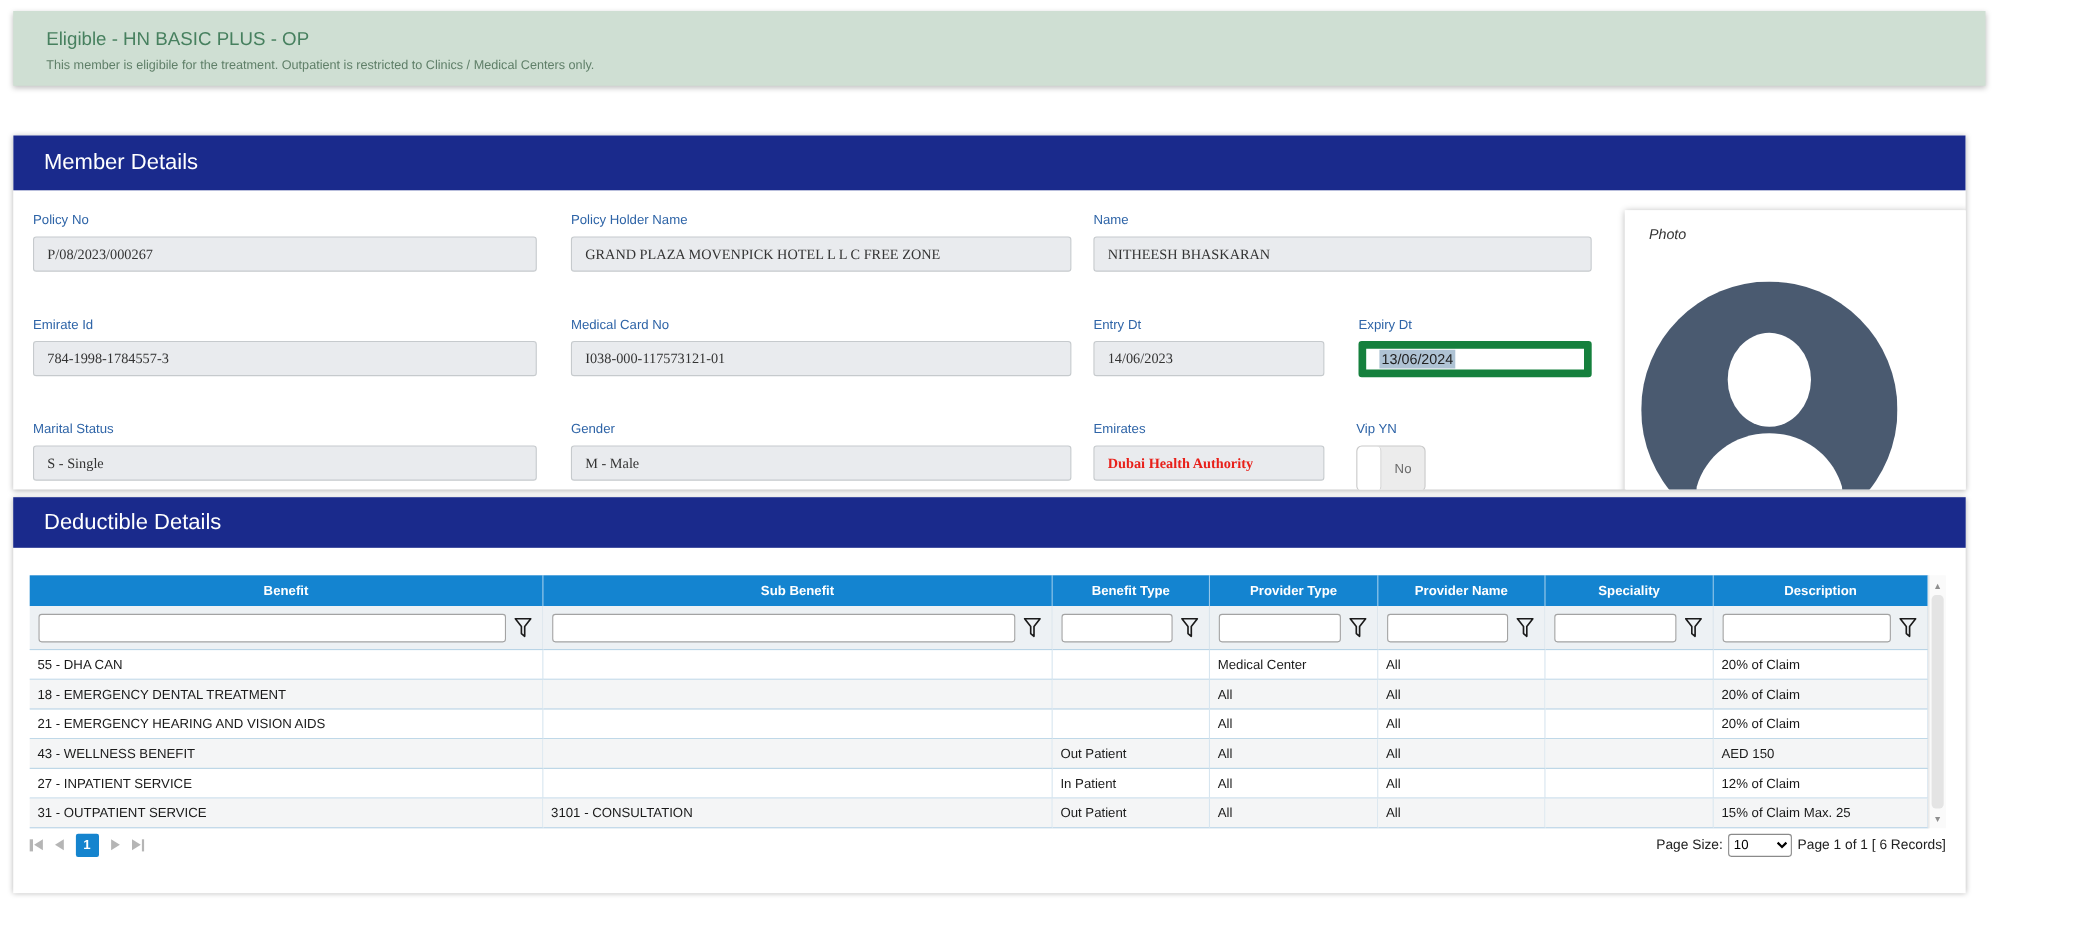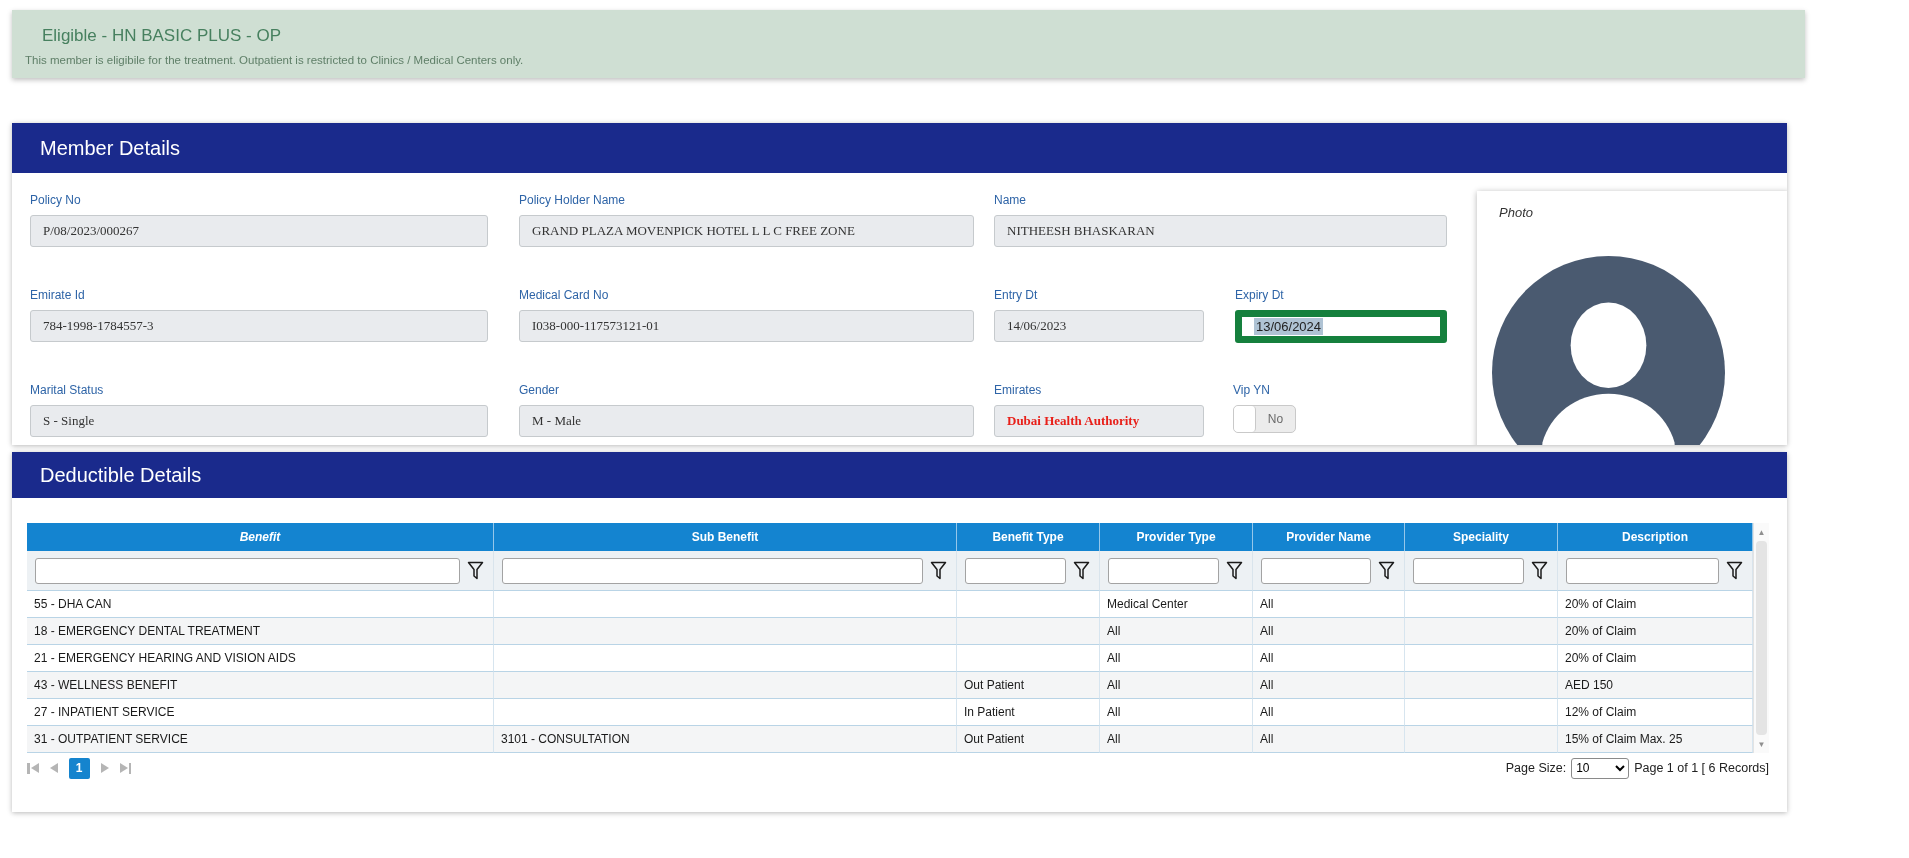--- a/index.html
+++ b/index.html
@@ -2,21 +2,21 @@
 <html><head>
 <meta charset="utf-8">
 <style>
   html,body{margin:0;padding:0;background:#fff;font-family:"Liberation Sans",sans-serif;}
   .page{position:relative;width:1909px;height:858px;background:#fff;overflow:hidden;}
 
   
   .banner-card{position:absolute;left:12px;top:10px;width:1793px;height:68px;background:#cfdfd3;
     box-shadow:0 2px 5px rgba(0,0,0,.25);}
   .banner-title{position:absolute;left:30px;top:16px;font-size:17px;color:#47805f;}
-  .banner-msg{position:absolute;left:13px;top:44px;font-size:11.5px;color:#5f7f68;}
+  .banner-msg{position:absolute;left:30px;top:44px;font-size:11.5px;color:#5f7f68;}
 
   
   .card{position:absolute;background:#fff;box-shadow:0 1px 5px rgba(0,0,0,.28);}
   .member-card{left:12px;top:123px;width:1775px;height:322px;z-index:1;overflow:hidden;}
   .deduct-card{left:12px;top:452px;width:1775px;height:360px;z-index:2;}
   .panel-header{position:absolute;left:0;top:0;right:0;height:50px;background:#1a2a8c;color:#fff;
     font-size:20px;display:flex;align-items:center;padding-left:28px;box-sizing:border-box;}
   .deduct-card .panel-header{height:46px;}
 
   
@@ -24,21 +24,21 @@
   .fld .lbl{display:block;font-size:12px;color:#2e64a7;margin-bottom:8px;}
   .inp{display:block;width:100%;height:32px;box-sizing:border-box;background:#e9ebee;
     border:1px solid #c6cacd;border-radius:3px;font-size:13px;color:#333;
     padding:0 12px;font-family:Liberation Serif, serif;}
   .inp.red{color:#e8201a;font-weight:bold;}
   .inp-edit{display:flex;align-items:center;width:100%;height:33px;box-sizing:border-box;background:#fff;
     border:7px solid #15803d;border-radius:3px;font-size:13px;color:#222;padding:0 12px;}
   .inp-edit .sel{background:#afc3d4;padding:1px 2px;}
 
   
-  .toggle{display:flex;width:63px;height:28px;background:#ececec;border:1px solid #c9c9c9;
+  .toggle{display:flex;width:63px;height:42px;background:#ececec;border:1px solid #c9c9c9;
     border-radius:5px;box-sizing:border-box;overflow:hidden;cursor:pointer;}
   .toggle .knob{width:21px;background:#fff;border-right:1px solid #c9c9c9;border-radius:4px;}
   .toggle .tlabel{flex:1;display:flex;align-items:center;justify-content:center;font-size:12px;color:#6b6b6b;}
 
   
   .photo-card{position:absolute;left:1465px;top:68px;width:312px;height:300px;background:#fff;
     box-shadow:0 1px 6px rgba(0,0,0,.3);font-style:italic;}
   .photo-lbl{position:absolute;left:22px;top:14px;font-size:13px;color:#333;}
   .avatar{position:absolute;left:15px;top:65px;width:233px;height:233px;}
 
@@ -160,21 +160,21 @@
         </g>
       </svg>
     </div>
   </div>
 
   <div class="card deduct-card">
     <div class="panel-header">Deductible Details</div>
 
     <div class="tbl">
       <div class="t-head">
-          <div class="t-h" style="width: 467px; font-style: italic;">Benefit</div>
+          <div class="t-h" style="width: 467px;">Benefit</div>
           <div class="t-h" style="width: 463px;">Sub Benefit</div>
           <div class="t-h" style="width: 143px;">Benefit Type</div>
           <div class="t-h" style="width: 153px;">Provider Type</div>
           <div class="t-h" style="width: 152px;">Provider Name</div>
           <div class="t-h" style="width: 153px;">Speciality</div>
           <div class="t-h" style="width: 195px;">Description</div>
         </div>
       <div class="t-filter">
           <div class="t-f" style="width: 467px;">
             <input class="f-inp" style="width: 425px;">

